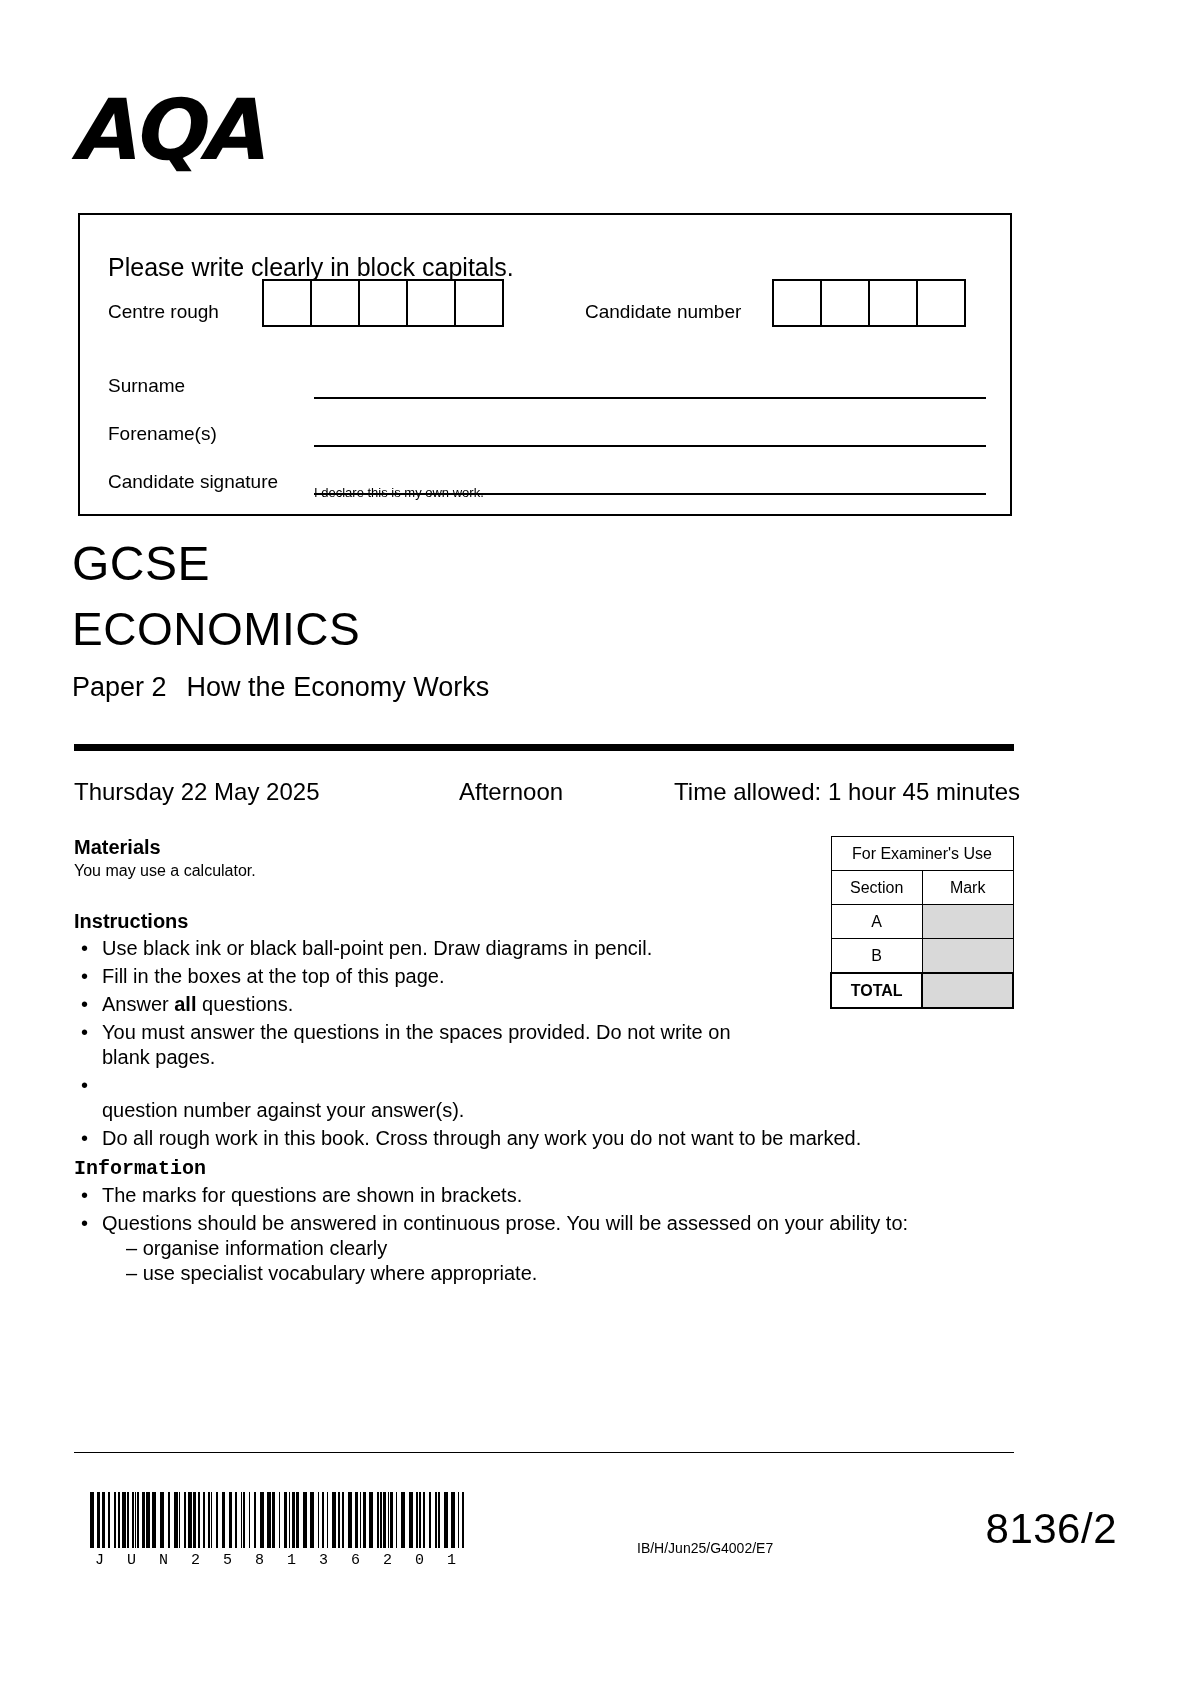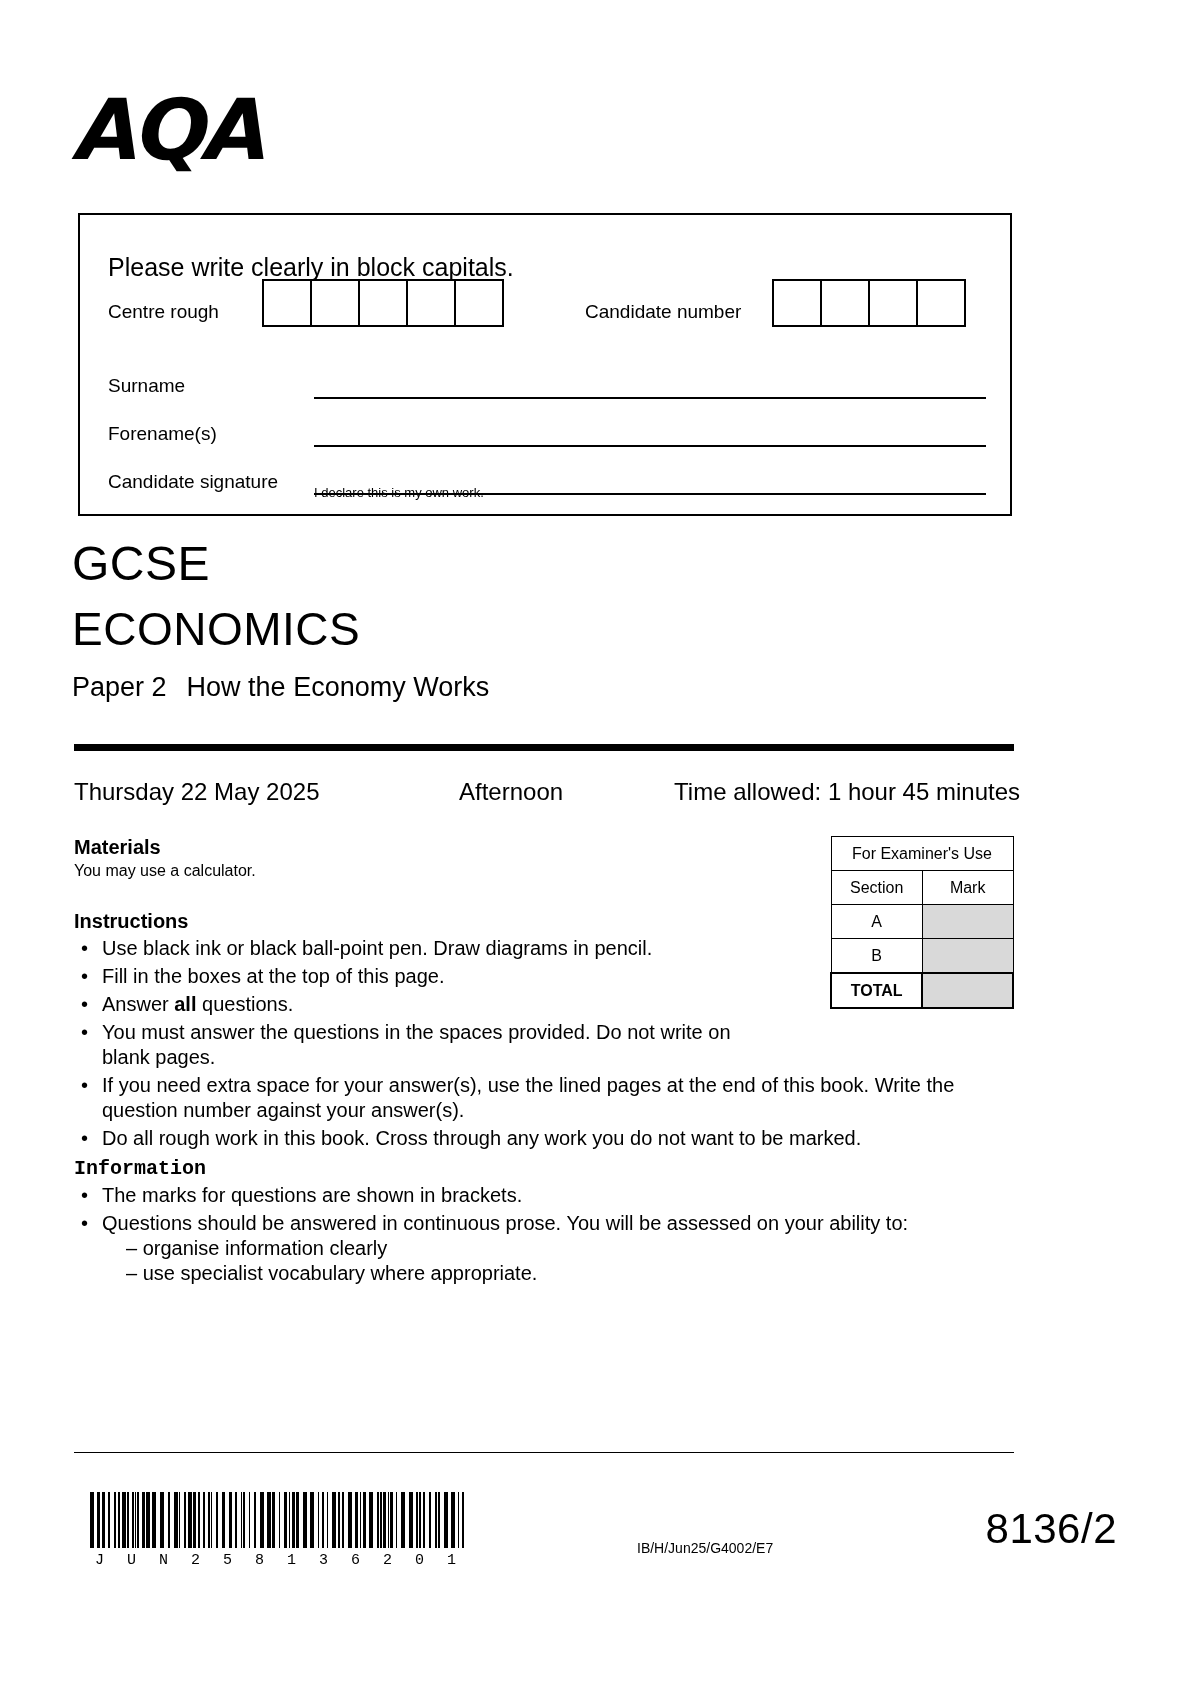--- a/index.html
+++ b/index.html
@@ -308,21 +308,21 @@
   <div class="sec-head" style="left:74px; top:910px;">Instructions</div>
   <ul class="bullets" style="left:74px; top:936px; width:930px;">
     <li>Use black ink or black ball-point pen.  Draw diagrams in pencil.</li>
     <li>Fill in the boxes at the top of this page.</li>
     <li><span>Answer </span><b>all</b><span> questions.</span></li>
     <li>
       <span>You must answer the questions in the spaces provided.  Do not write on</span><br>
       <span>blank pages.</span>
     </li>
     <li>
-      <span>If you need extra space for your answer(s), use the lined pages at the end of this book.  Write the</span><br>
+      <br>
       <span>question number against your answer(s).</span>
     </li>
     <li>Do all rough work in this book.  Cross through any work you do not want to be marked.</li>
   </ul>
 
   <div class="sec-head" style="left:74px; top:1157px;font-family:Liberation Mono, monospace;">Information</div>
   <ul class="bullets" style="left:74px; top:1183px; width:930px;">
     <li>The marks for questions are shown in brackets.</li>
     <li>
       <span>Questions should be answered in continuous prose.  You will be assessed on your ability to:</span>

